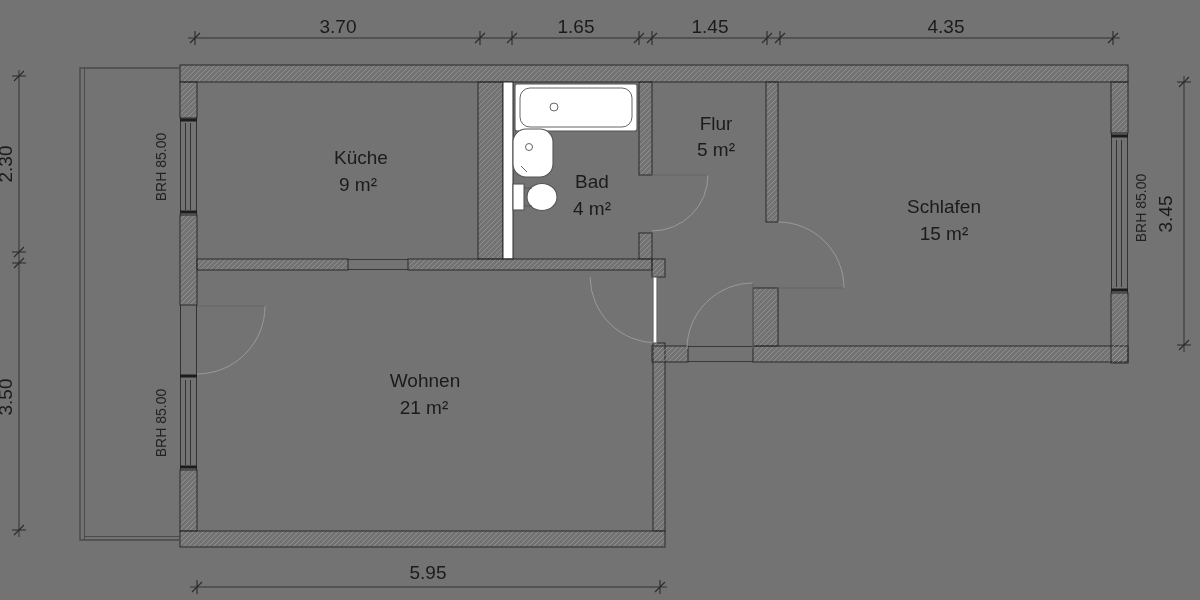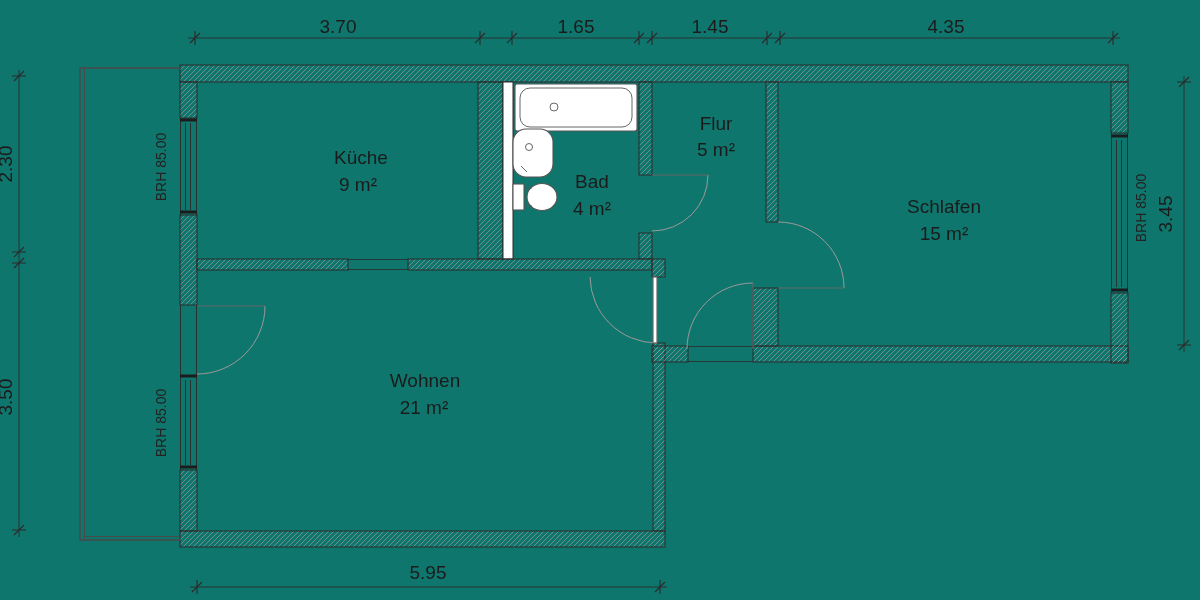--- a/index.html
+++ b/index.html
@@ -1,16 +1,16 @@
 <!DOCTYPE html>
 <html><head>
 <meta charset="utf-8">
 <style>
   html,body{margin:0;padding:0;background:#ffffff;}
-  .stage{position:relative;width:1200px;height:600px;background:#0f766e;overflow:hidden;}
+  .stage{position:relative;width:1200px;height:600px;background:#737373;overflow:hidden;}
   svg{display:block;}
   text{fill:#1b1b1b;font-family:"Liberation Sans",sans-serif;}
   .room-name{font-size:19px;}
   .dim-label{font-size:19px;}
   .brh{font-size:14px;fill:#222;}
   .wall{fill:url(#hatch);stroke:#2a2a2a;stroke-width:1;}
   .shaft{fill:#ffffff;stroke:#2a2a2a;stroke-width:1;}
   .face{stroke:#2a2a2a;stroke-width:0.9;fill:none;}
   .pane{stroke:#2a2a2a;stroke-width:0.9;fill:none;}
   .wincap{stroke:#1c1c1c;stroke-width:3;fill:none;}

